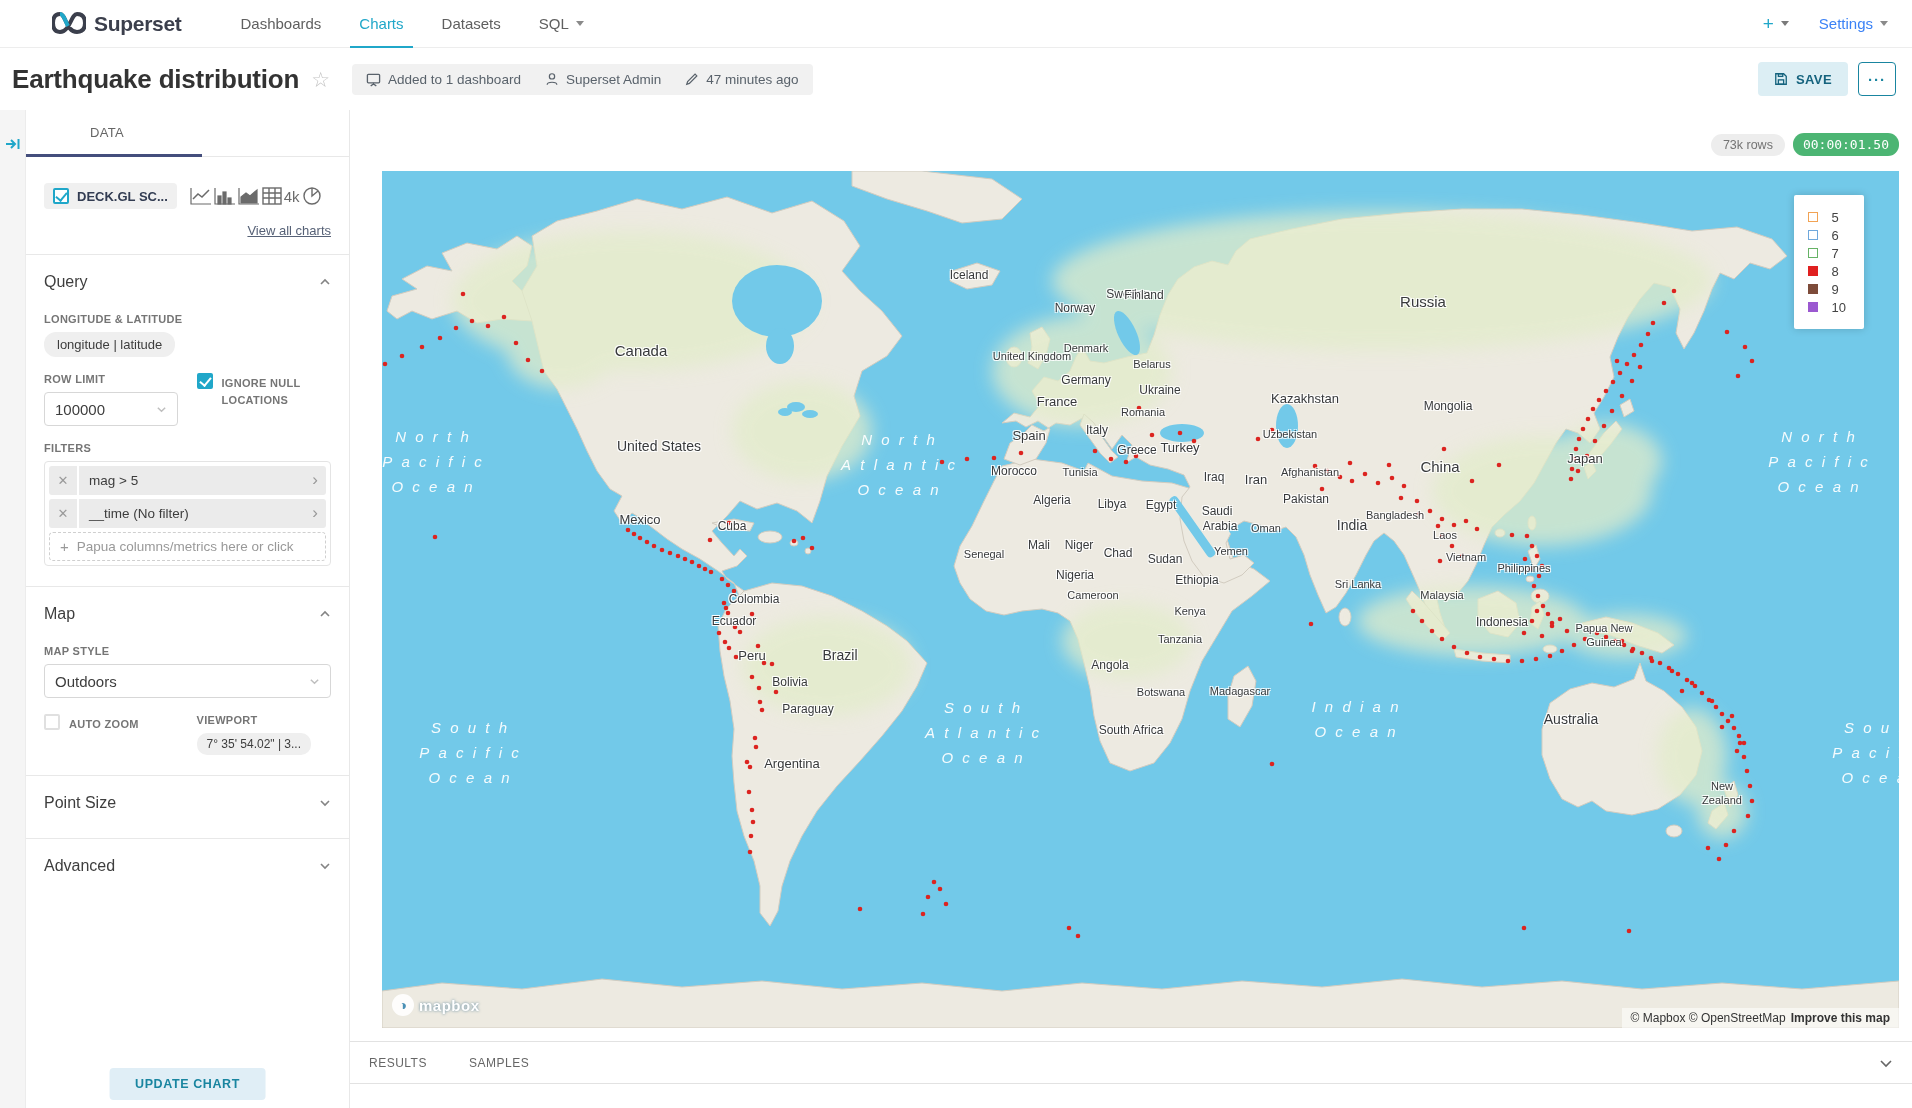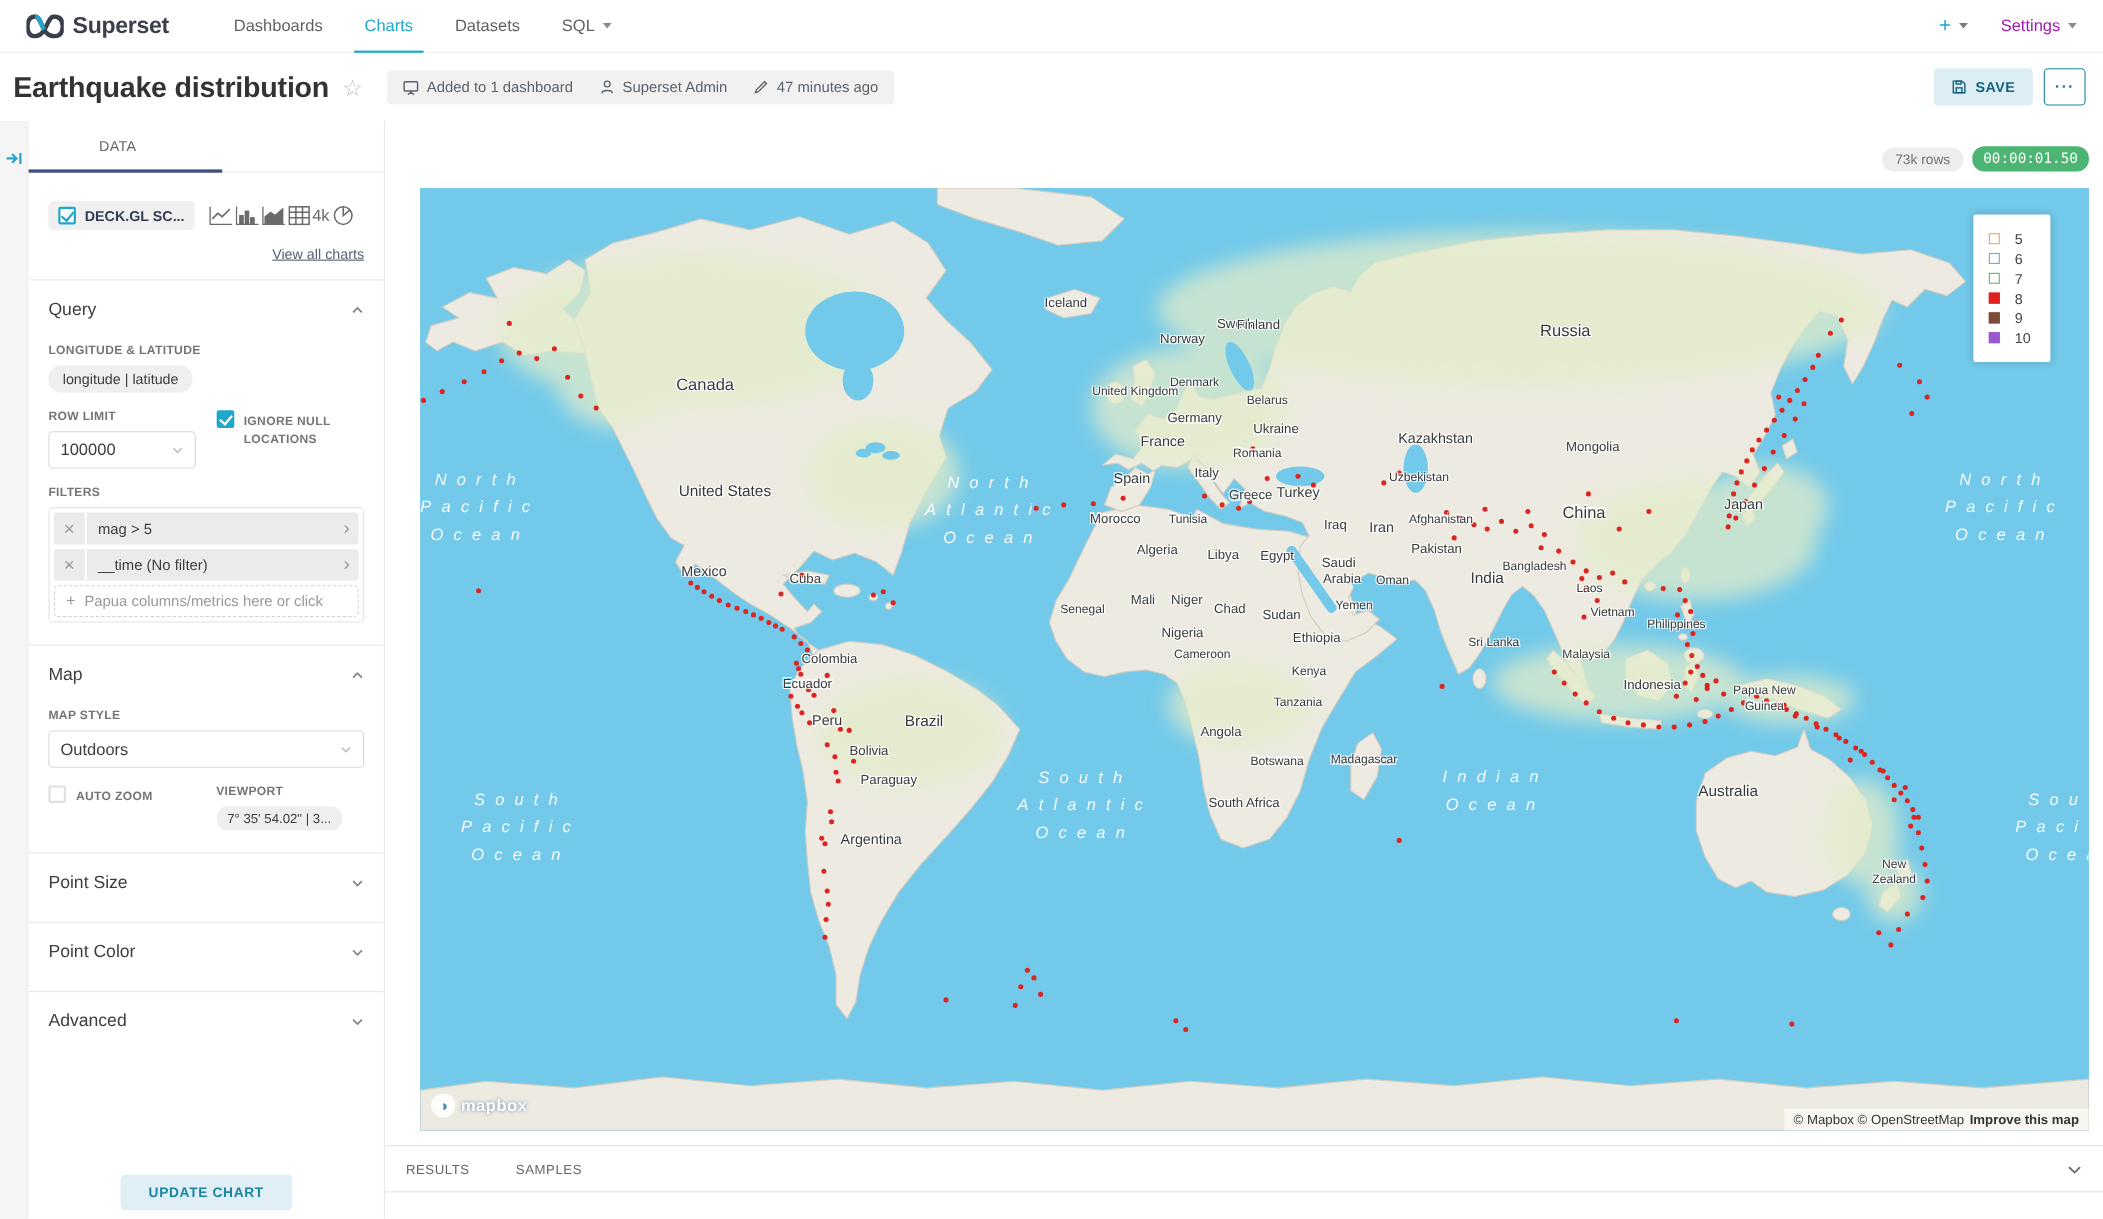--- a/index.html
+++ b/index.html
@@ -1,32 +1,32 @@
 <!DOCTYPE html>
 <html><head>
 <meta charset="utf-8">
 <style>
   * { margin:0; padding:0; box-sizing:border-box; }
   html,body { width:1912px; height:1108px; font-family:"Liberation Sans","DejaVu Sans",sans-serif; background:#fff; overflow:hidden; }
   .app { position:relative; width:1912px; height:1108px; }
 
   
   .navbar { position:absolute; top:0; left:0; right:0; height:48px; background:#fff; border-bottom:1px solid #ededed; display:flex; align-items:center; padding:0 24px; z-index:30; }
-  .brand { display:flex; align-items:center; gap:8px; margin-right:40px; }
+  .brand { display:flex; align-items:flex-start; gap:8px; margin-right:40px;margin-left:28px; }
   .brand-logo { width:34px; height:22px; }
   .brand-name { font-size:21px; font-weight:bold; color:#3b3f4c; letter-spacing:-0.3px; }
   .nav-menu { display:flex; height:48px; }
   .nav-item { position:relative; height:48px; display:flex; align-items:center; padding:0 19px; font-size:15px; color:#5f5f5f; cursor:pointer; }
   .nav-item.active { color:#20a7c9; }
   .nav-item.active::after { content:""; position:absolute; left:10px; right:10px; bottom:0; height:2px; background:#20a7c9; }
   .caret { display:inline-block; width:0; height:0; border-left:4px solid transparent; border-right:4px solid transparent; border-top:5px solid #8a8a8a; margin-left:7px; }
   .nav-right { margin-left:auto; display:flex; align-items:center; gap:30px; }
   .nav-plus { color:#20a7c9; font-size:19px; display:flex; align-items:center; cursor:pointer; }
   .nav-plus .caret { border-top-color:#7a7a7a; }
-  .nav-settings { font-size:15px; color:#a21caf; display:flex; align-items:center; cursor:pointer; }
+  .nav-settings { font-size:15px; color:#3b82f6; display:flex; align-items:center; cursor:pointer; }
 
   
   .titlebar { position:absolute; top:48px; left:0; right:0; height:62px; display:flex; align-items:center; padding:0 16px 0 12px; background:#fff; }
   .page-title { font-size:26px; font-weight:bold; color:#333; letter-spacing:-0.2px; }
   .fav-star { font-size:21px; color:#c4c4c4; margin:2px 14px 0 12px; cursor:pointer; }
   .meta-bar { display:flex; align-items:center; gap:24px; background:#f1f1f1; border-radius:4px; padding:8px 14px; margin-left:8px; }
   .meta-item { display:flex; align-items:center; gap:7px; font-size:13.5px; color:#59626b; }
   .meta-item svg { display:block; }
   .title-actions { margin-left:auto; display:flex; align-items:center; gap:10px; }
   .save-btn { display:flex; align-items:center; gap:8px; background:#dceef4; color:#15637e; font-weight:bold; font-size:13px; letter-spacing:0.4px; border:none; border-radius:4px; height:34px; padding:0 16px; cursor:pointer; }
@@ -290,29 +290,20 @@
             <div class="ctl-label">VIEWPORT</div>
             <span class="viewport-pill" style="margin-top:0;">7° 35' 54.02" | 3...</span>
           </div>
         </div>
 
         <div id="collapsed-sections">
             <div>
               <div class="divider" style="margin-top:20px;"></div>
               <div class="section-head">
                 <span class="section-title">Point Size</span>
-                <svg class="chev" viewBox="0 0 12 12" fill="none" stroke="#848484" stroke-width="1.6">
-                  <path d="M2 4 L6 8 L10 4"></path>
-                </svg>
-              </div>
-            </div>
-            <div>
-              <div class="divider" style="margin-top:20px;"></div>
-              <div class="section-head">
-                <span class="section-title">Point Color</span>
                 <svg class="chev" viewBox="0 0 12 12" fill="none" stroke="#848484" stroke-width="1.6">
                   <path d="M2 4 L6 8 L10 4"></path>
                 </svg>
               </div>
             </div>
             <div>
               <div class="divider" style="margin-top:20px;"></div>
               <div class="section-head">
                 <span class="section-title">Advanced</span>
                 <svg class="chev" viewBox="0 0 12 12" fill="none" stroke="#848484" stroke-width="1.6">

